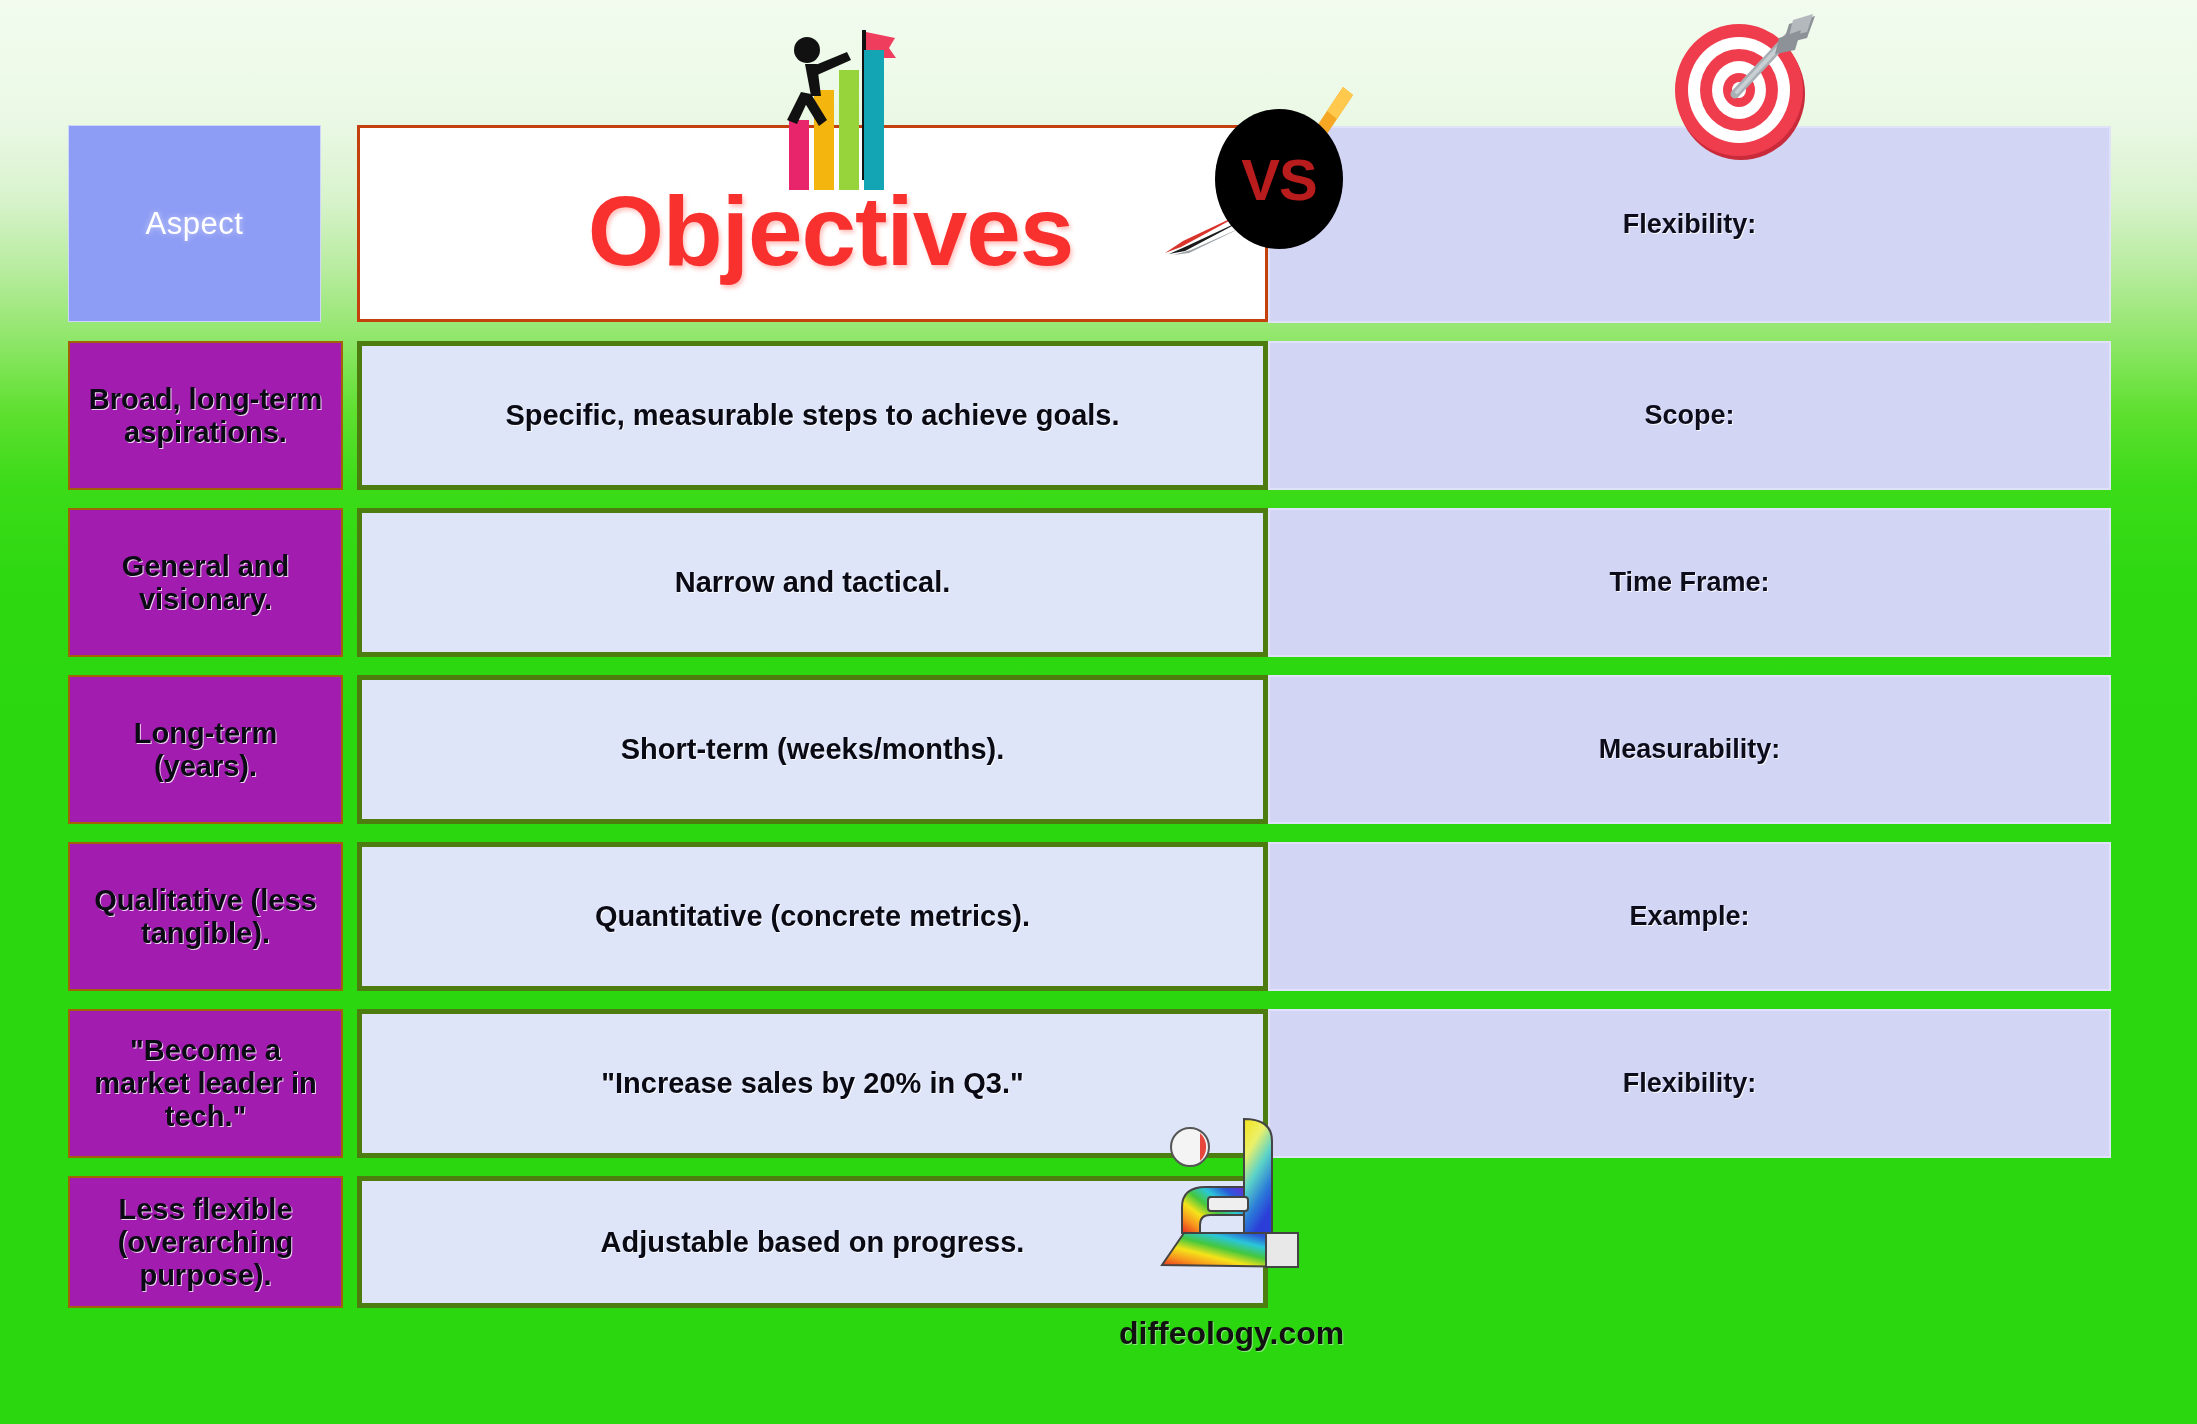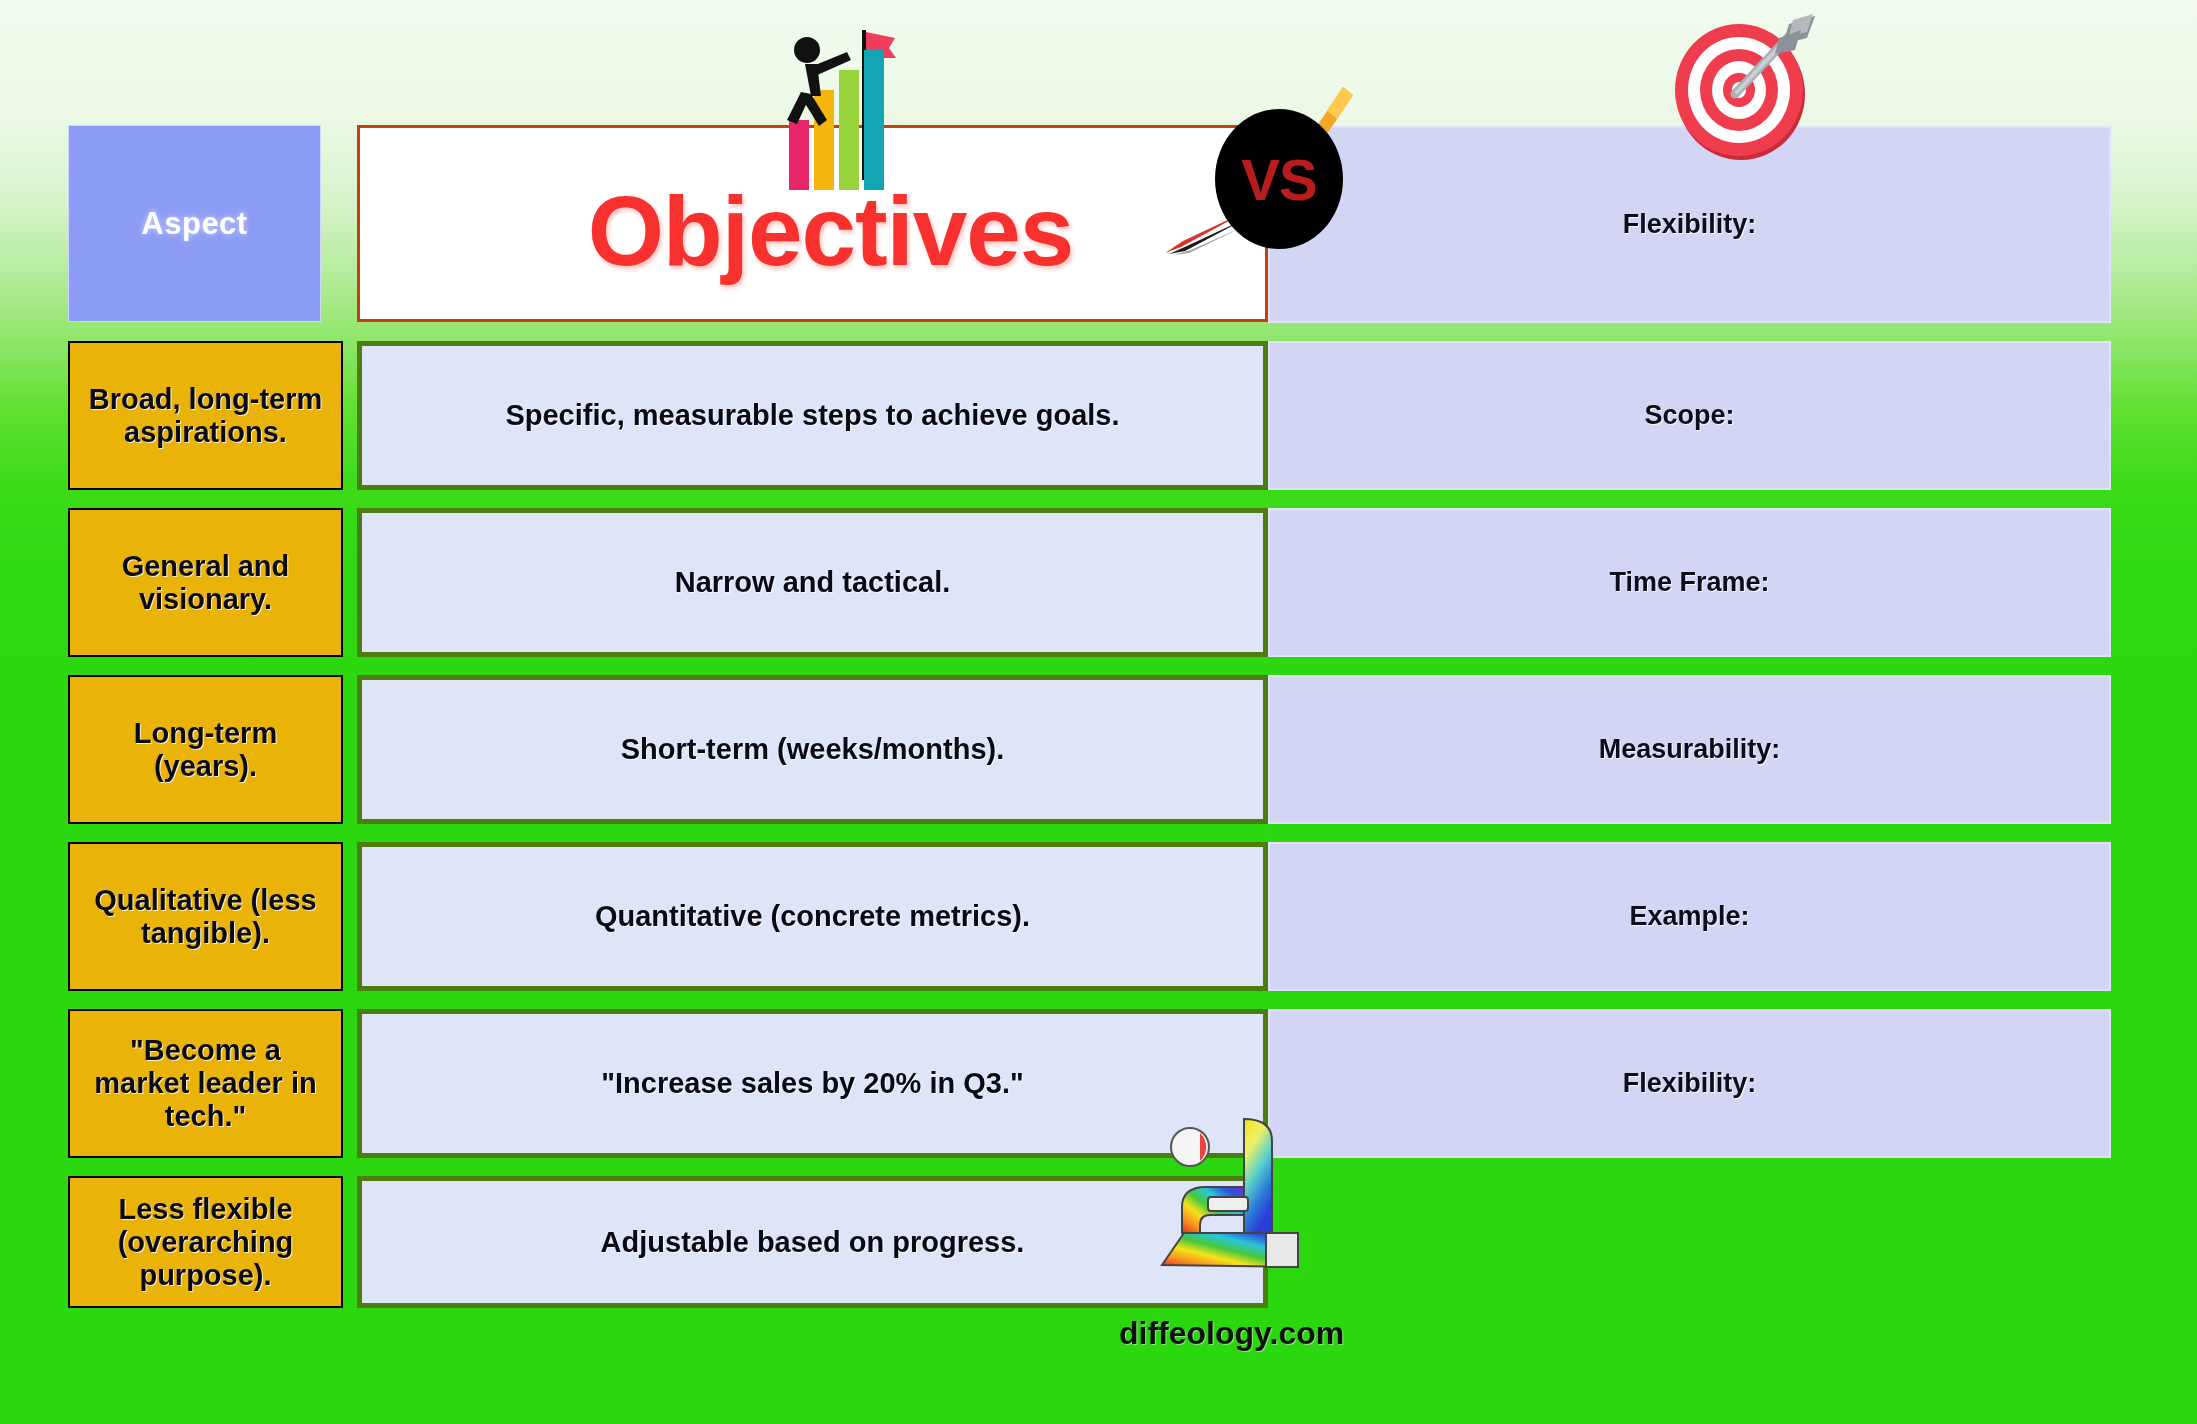--- a/index.html
+++ b/index.html
@@ -50,21 +50,21 @@
     margin: 8px 22px 10px 0;
     background: #8d9cf4;
     border: 1px solid #cfd6fb;
     display: flex;
     align-items: center;
     justify-content: center;
   }
   .aspect-head-label {
     color: #ffffff;
     font-size: 31px;
-    font-weight: bold;
+    font-weight: normal;
     letter-spacing: 0.5px;
     text-shadow: 0 0 6px rgba(255,255,255,0.55);
   }
 
   
   .row-label {
     margin: 9px 22px 9px 0;
     background: #d2d5f4;
     border: 2px solid #dfe2f8;
     display: flex;
@@ -115,22 +115,22 @@
     letter-spacing: -1px;
     text-shadow: 2px 3px 4px rgba(255,120,110,0.45);
     position: relative;
     top: 8px;
     left: 18px;
   }
 
   
   .goals-cell {
     margin: 9px 0 9px 0;
-    background: #eab308;
-    border: 2px solid #000000;
+    background: #a21caf;
+    border: 2px solid #a16207;
     display: flex;
     align-items: center;
     justify-content: flex-end;
   }
   
   .obj-cell {
     margin: 9px 0 9px 14px;
     background: #dfe5f9;
     border: 5px solid #4d7c0f;
     display: flex;

